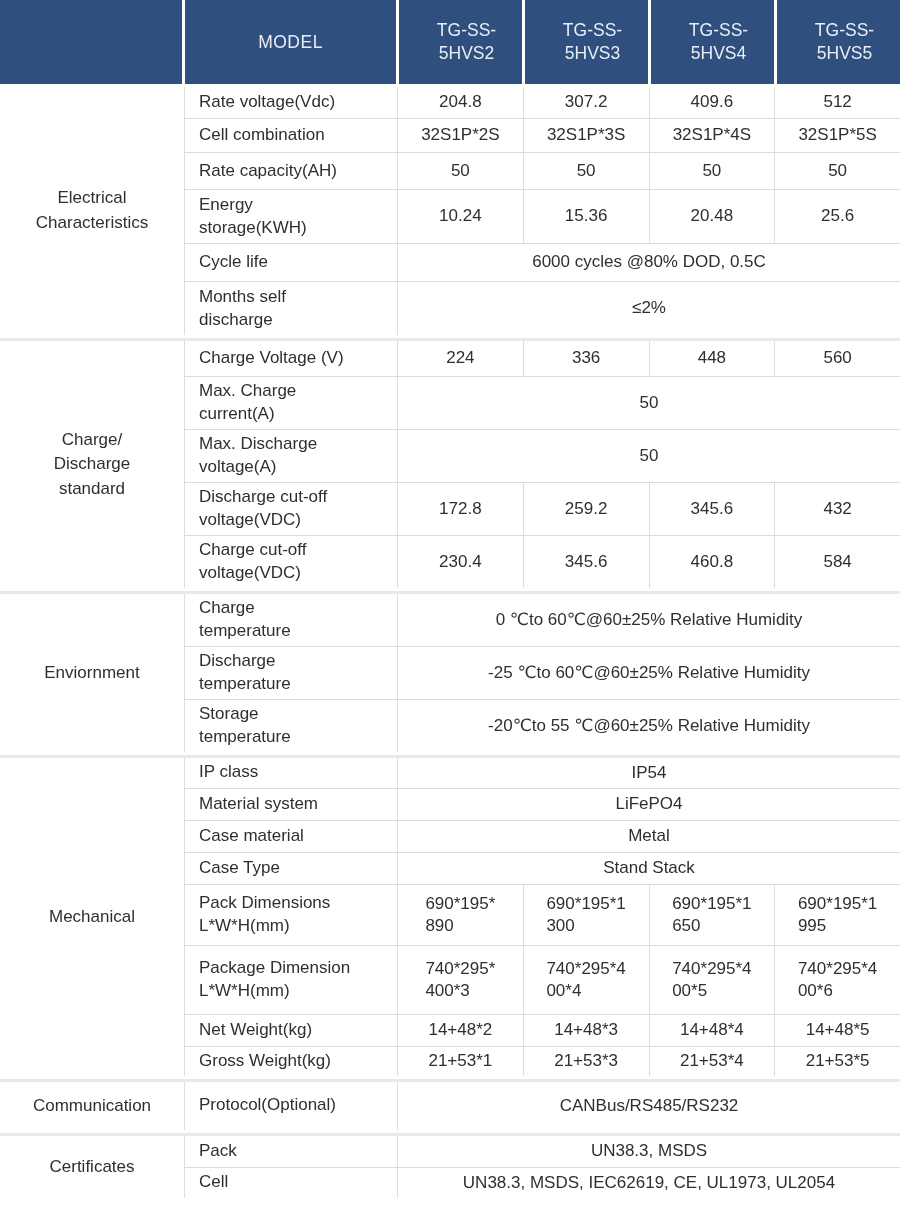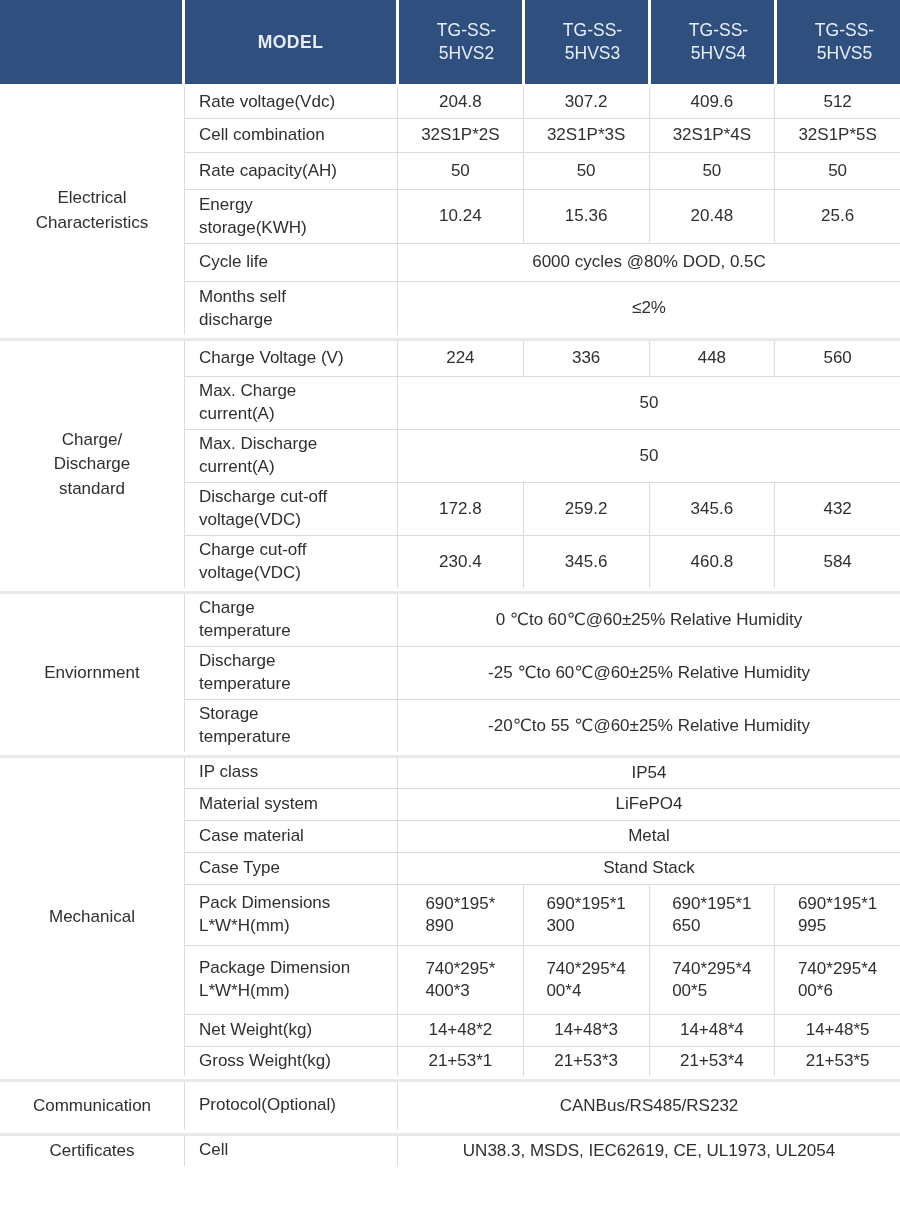--- a/index.html
+++ b/index.html
@@ -12,21 +12,21 @@
   .table{width:900px;}
 
   
   .header{display:flex;height:84px;background:#ffffff;}
   .hcell{
     background:#2f4f7f;color:#e9eef6;
     display:flex;align-items:center;justify-content:center;
     text-align:center;white-space:pre-line;line-height:1.3;font-size:17.5px;
   }
   .hcell.corner{width:182px;margin-right:3px;}
-  .hcell.model{width:211px;margin-right:3px;letter-spacing:.5px;font-weight:bold;}
+  .hcell.model{width:211px;margin-right:3px;letter-spacing:.5px;}
   .hcell.col{flex:1;margin-right:3px;padding-left:12px;}
   .hcell.col:last-child{margin-right:0;}
 
   
   .section{display:flex;margin-top:3px;}
   .section:first-of-type{margin-top:3px;}
   .section + .section{border-top:3px solid #e9e9e9;}
   .cat{
     width:184px;border-right:1px solid #dcdcdc;
     display:flex;align-items:center;justify-content:center;
@@ -130,21 +130,21 @@
         <div class="cell">448</div>
         <div class="cell">560</div>
       </div>
       <div class="row r52">
         <div class="param">Max. Charge
 current(A)</div>
         <div class="cell span">50</div>
       </div>
       <div class="row r52">
         <div class="param">Max. Discharge
-current(A)</div>
+voltage(A)</div>
         <div class="cell span">50</div>
       </div>
       <div class="row r52">
         <div class="param">Discharge cut-off
 voltage(VDC)</div>
         <div class="cell">172.8</div>
         <div class="cell">259.2</div>
         <div class="cell">345.6</div>
         <div class="cell">432</div>
       </div>
@@ -246,20 +246,24 @@
       <div class="row r48">
         <div class="param">Protocol(Optional)</div>
         <div class="cell span">CANBus/RS485/RS232</div>
       </div>
     </div>
   </div>
 
   <div class="section">
     <div class="cat">Certificates</div>
     <div class="rows">
+      <div class="row r31">
+        <div class="param">Pack</div>
+        <div class="cell span">UN38.3, MSDS</div>
+      </div>
       <div class="row r30">
         <div class="param">Cell</div>
         <div class="cell span">UN38.3, MSDS, IEC62619, CE, UL1973, UL2054</div>
       </div>
     </div>
   </div>
 
 </div>
 
 </body></html>

